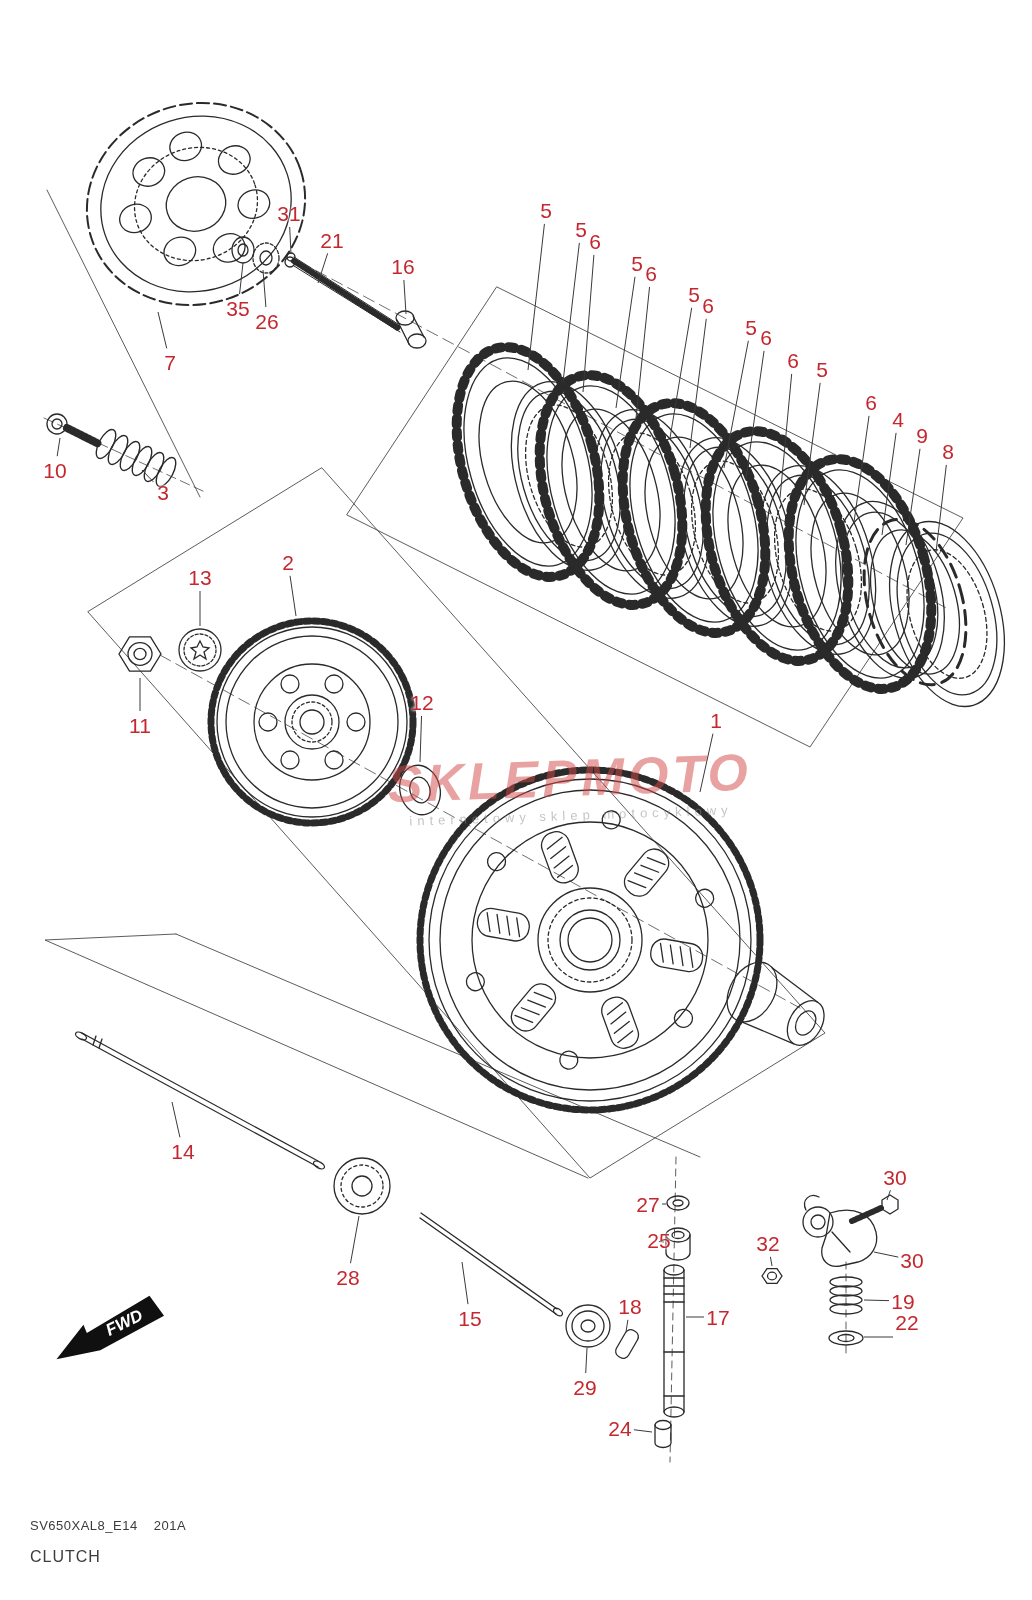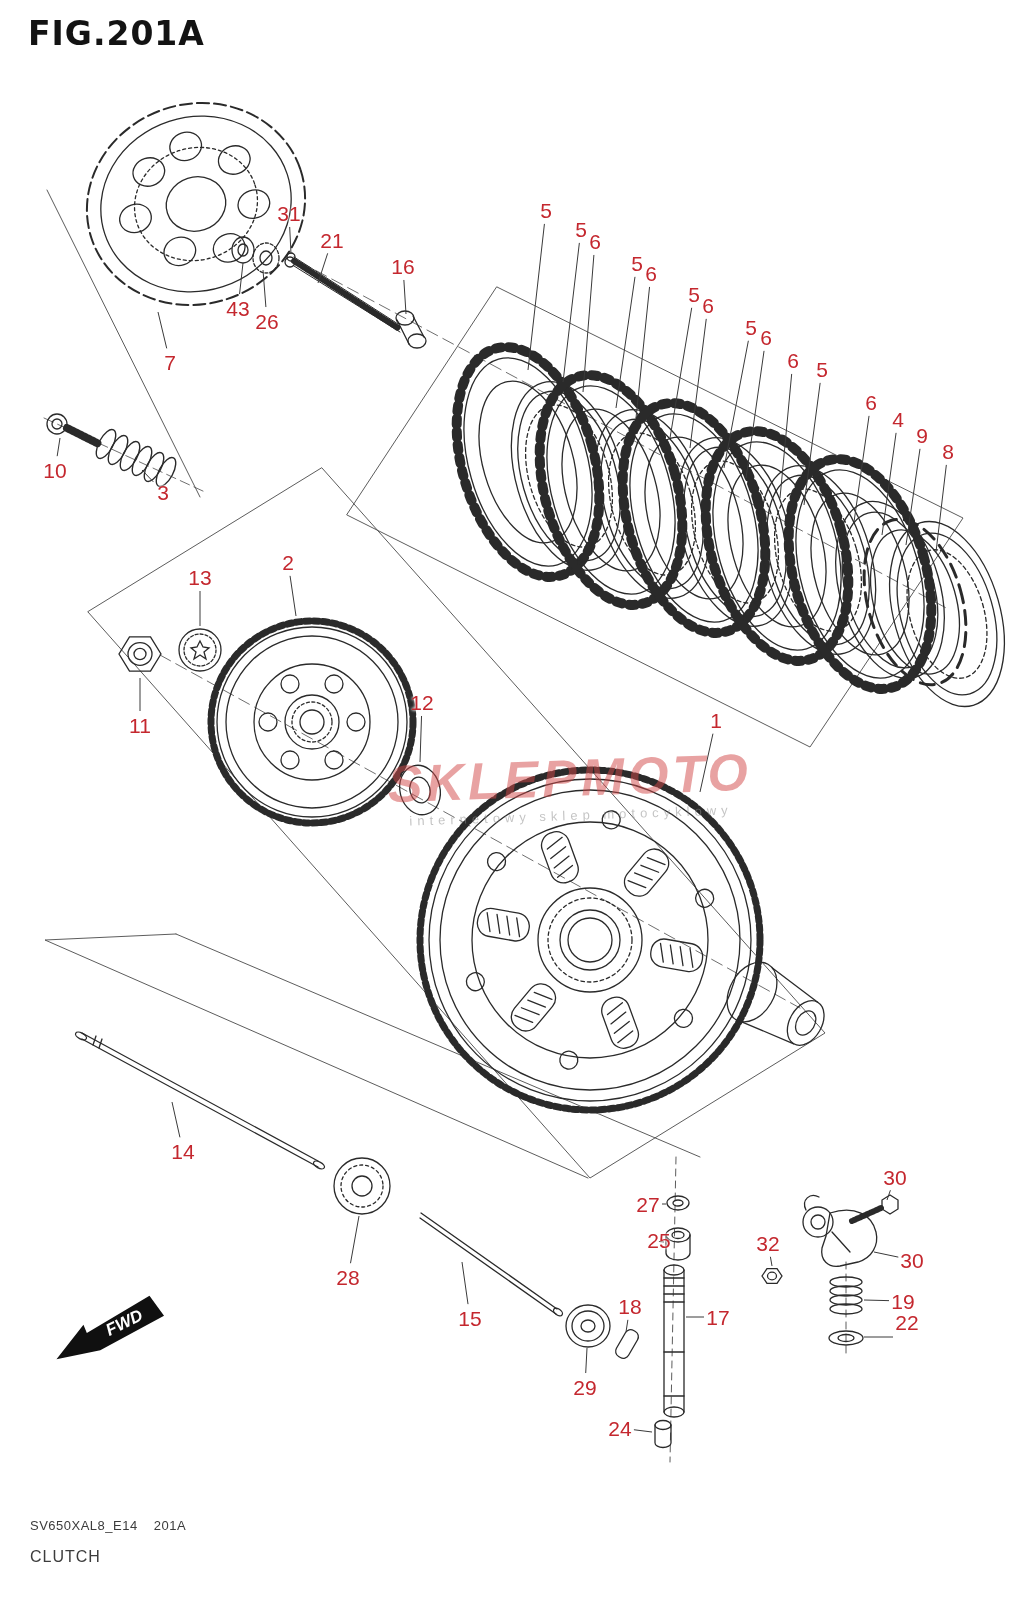--- a/index.html
+++ b/index.html
@@ -377,21 +377,20 @@
         <line x1="662" y1="1204" x2="666" y2="1204"></line>
         <line x1="658.9230763408997" y1="1241.4655869832527" x2="664" y2="1242"></line>
         <line x1="770.3987764465174" y1="1256.7929645674753" x2="772" y2="1266"></line>
         <line x1="890.4007112508222" y1="1190.2229551538862" x2="887" y2="1200"></line>
         <line x1="898.3003030101855" y1="1257.1158532653021" x2="874" y2="1252"></line>
         <line x1="889.0045999672673" y1="1300.6411435889042" x2="864" y2="1300"></line>
         <line x1="893" y1="1337" x2="864" y2="1337"></line>
       </g>
   </svg>
 
-  <div class="page-title">FIG.201A</div>
 
   <div class="watermark">
     <div class="wm-title">SKLEPMOTO</div>
     <div class="wm-sub">internetowy sklep motocyklowy</div>
   </div>
 
   <div class="callout-layer" id="callouts">
       <span class="callout" style="left: 289px; top: 213px;">31</span>
       <span class="callout" style="left: 332px; top: 240px;">21</span>
       <span class="callout" style="left: 403px; top: 266px;">16</span>
@@ -403,21 +402,21 @@
       <span class="callout" style="left: 694px; top: 294px;">5</span>
       <span class="callout" style="left: 708px; top: 305px;">6</span>
       <span class="callout" style="left: 751px; top: 327px;">5</span>
       <span class="callout" style="left: 766px; top: 337px;">6</span>
       <span class="callout" style="left: 793px; top: 360px;">6</span>
       <span class="callout" style="left: 822px; top: 369px;">5</span>
       <span class="callout" style="left: 871px; top: 402px;">6</span>
       <span class="callout" style="left: 898px; top: 419px;">4</span>
       <span class="callout" style="left: 922px; top: 435px;">9</span>
       <span class="callout" style="left: 948px; top: 451px;">8</span>
-      <span class="callout" style="left: 238px; top: 308px;">43</span>
+      <span class="callout" style="left: 238px; top: 308px;">35</span>
       <span class="callout" style="left: 267px; top: 321px;">26</span>
       <span class="callout" style="left: 170px; top: 362px;">7</span>
       <span class="callout" style="left: 55px; top: 470px;">10</span>
       <span class="callout" style="left: 163px; top: 492px;">3</span>
       <span class="callout" style="left: 200px; top: 577px;">13</span>
       <span class="callout" style="left: 288px; top: 562px;">2</span>
       <span class="callout" style="left: 422px; top: 702px;">12</span>
       <span class="callout" style="left: 140px; top: 725px;">11</span>
       <span class="callout" style="left: 716px; top: 720px;">1</span>
       <span class="callout" style="left: 183px; top: 1151px;">14</span>

